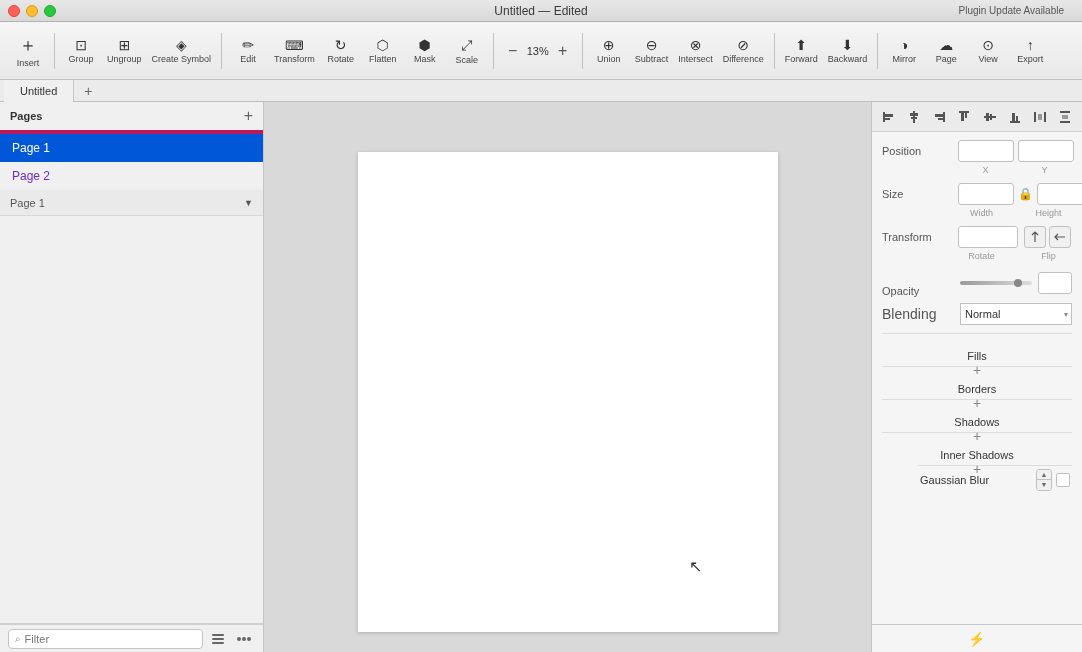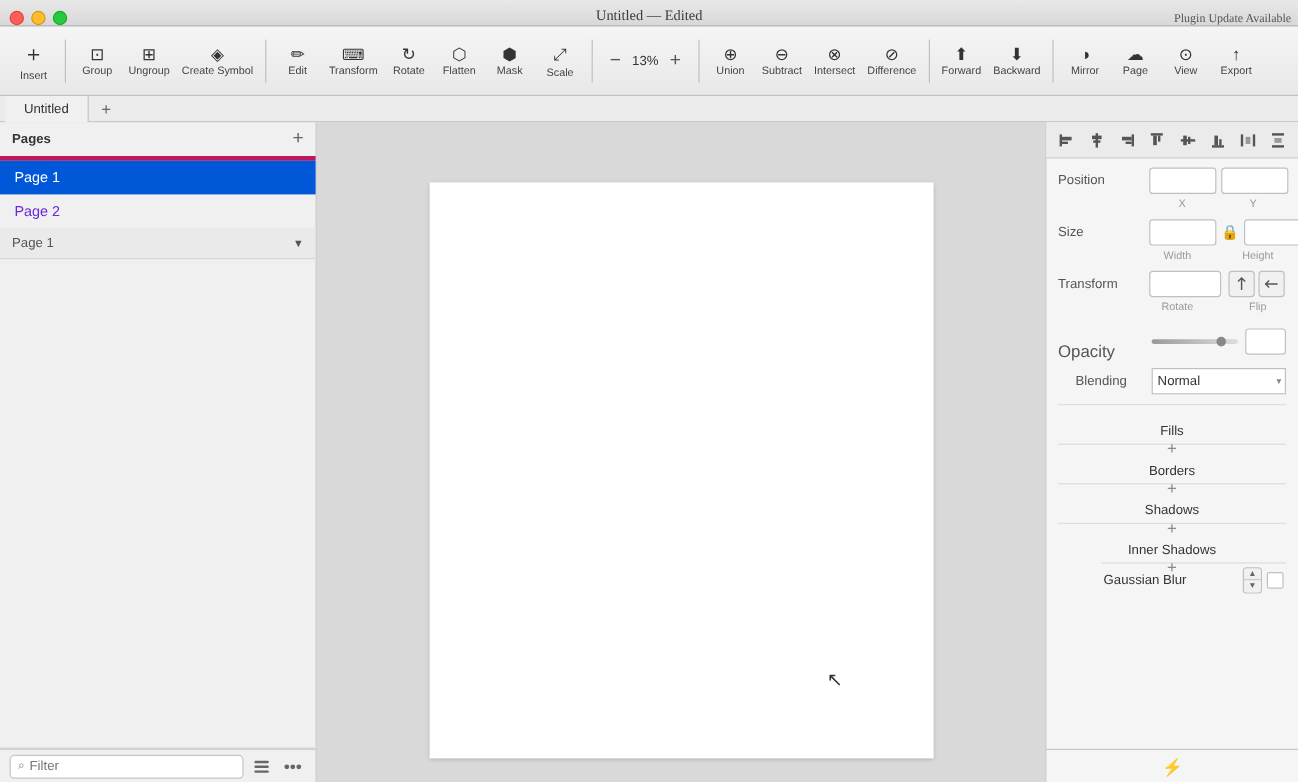--- a/index.html
+++ b/index.html
@@ -3,25 +3,24 @@
   <meta charset="utf-8">
   <style>
     * { box-sizing: border-box; margin: 0; padding: 0; }
     body { font-family: -apple-system, BlinkMacSystemFont, "Helvetica Neue", sans-serif; font-size: 11px; background: #ececec; overflow: hidden; width: 1082px; height: 652px; }
 
     
     #titlebar {
       height: 22px;
       background: linear-gradient(to bottom, #e8e8e8, #d8d8d8);
       display: flex;
-      align-items: flex-end;
+      align-items: center;
       justify-content: center;
       border-bottom: 1px solid #b0b0b0;
       position: relative;
-      font-family: Liberation Serif, serif;
     }
     #titlebar .traffic-lights {
       position: absolute;
       left: 8px;
       display: flex;
       gap: 6px;
       align-items: center;
     }
     .traffic-light {
       width: 12px;
@@ -31,21 +30,21 @@
     .tl-close { background: #ff5f57; border: 1px solid #e0443e; }
     .tl-min { background: #febc2e; border: 1px solid #d49a13; }
     .tl-max { background: #28c840; border: 1px solid #1aab29; }
     #titlebar .title-text {
       font-size: 12px;
       color: #3a3a3a;
       font-weight: 500;
     }
     #titlebar .plugin-update {
       position: absolute;
-      right: 6px;
+      right: 18px;
       font-size: 10px;
       color: #555;
     }
 
     
     #toolbar {
       height: 58px;
       background: linear-gradient(to bottom, #f5f5f5, #e8e8e8);
       border-bottom: 1px solid #c0c0c0;
       display: flex;
@@ -325,21 +324,21 @@
     }
 
     
     .opacity-row {
       display: flex;
       align-items: center;
       margin-bottom: 6px;
       gap: 6px;
     }
     .opacity-label {
-      font-size: 14px;
+      font-size: 11px;
       color: #555;
       width: 72px;
       margin-top: 16px;
     }
     .opacity-slider {
       flex: 1;
       height: 4px;
       background: linear-gradient(to right, #999, #ddd);
       border-radius: 2px;
       position: relative;
@@ -369,24 +368,23 @@
     }
 
     
     .blend-row {
       display: flex;
       align-items: center;
       margin-bottom: 8px;
       gap: 6px;
     }
     .blend-label {
-      font-size: 11px;
+      font-size: 14px;
       color: #555;
       width: 72px;
-      text-align: center;
     }
     .select-wrap {
       flex: 1;
       position: relative;
     }
     .select-wrap select {
       width: 100%;
       height: 22px;
       border: 1px solid #c0c0c0;
       border-radius: 0;

